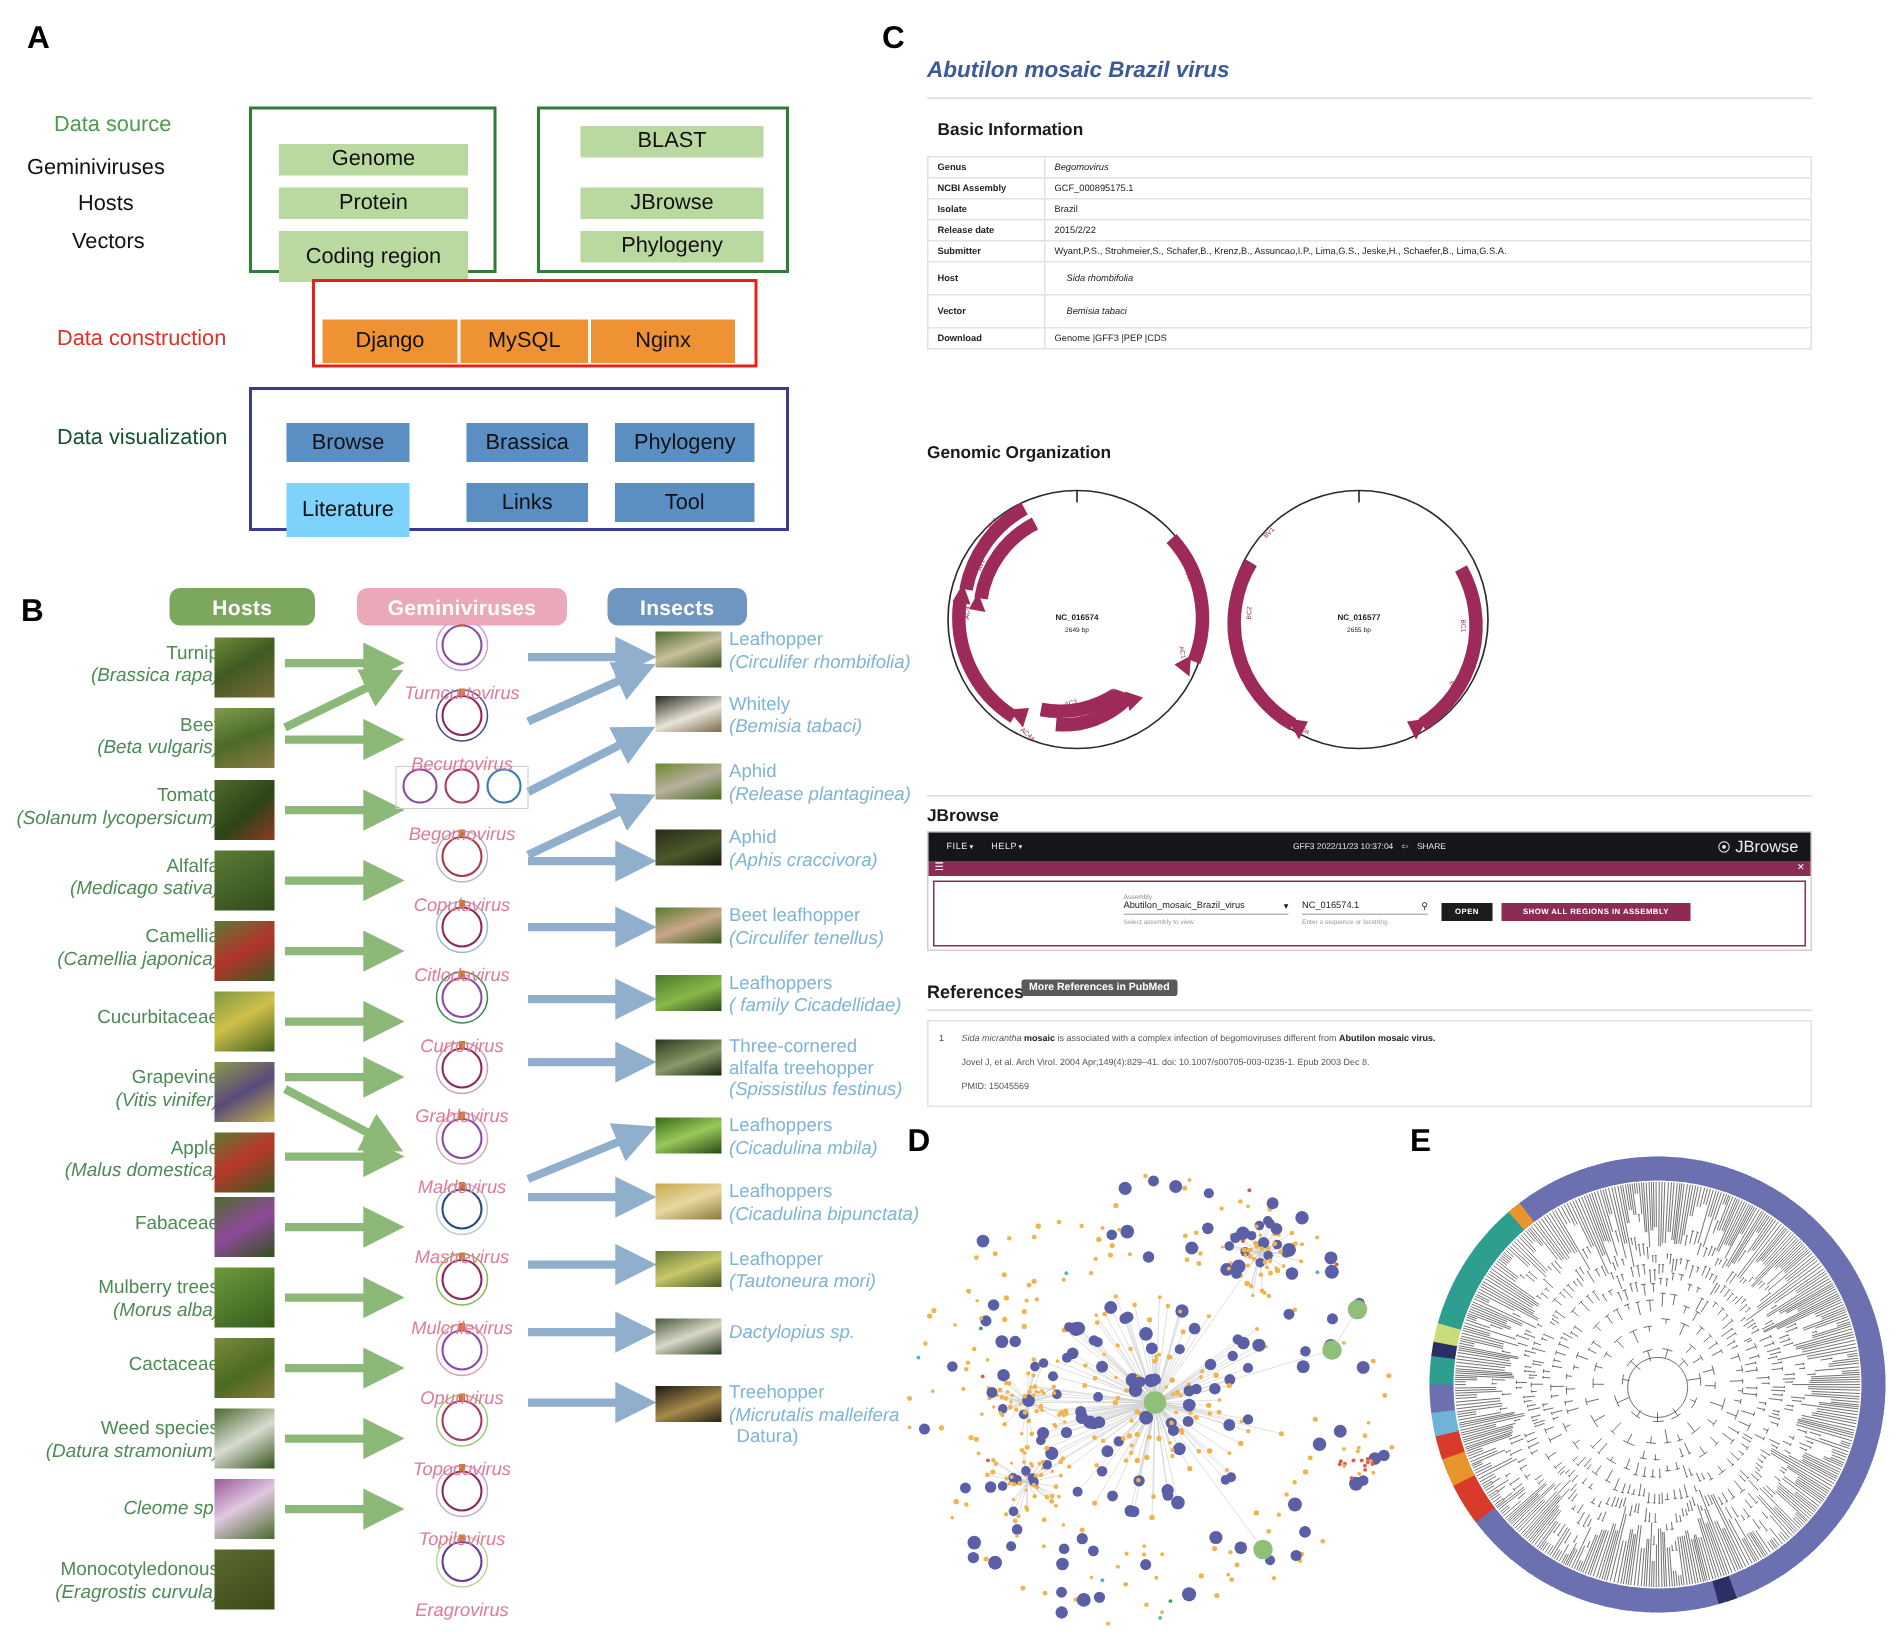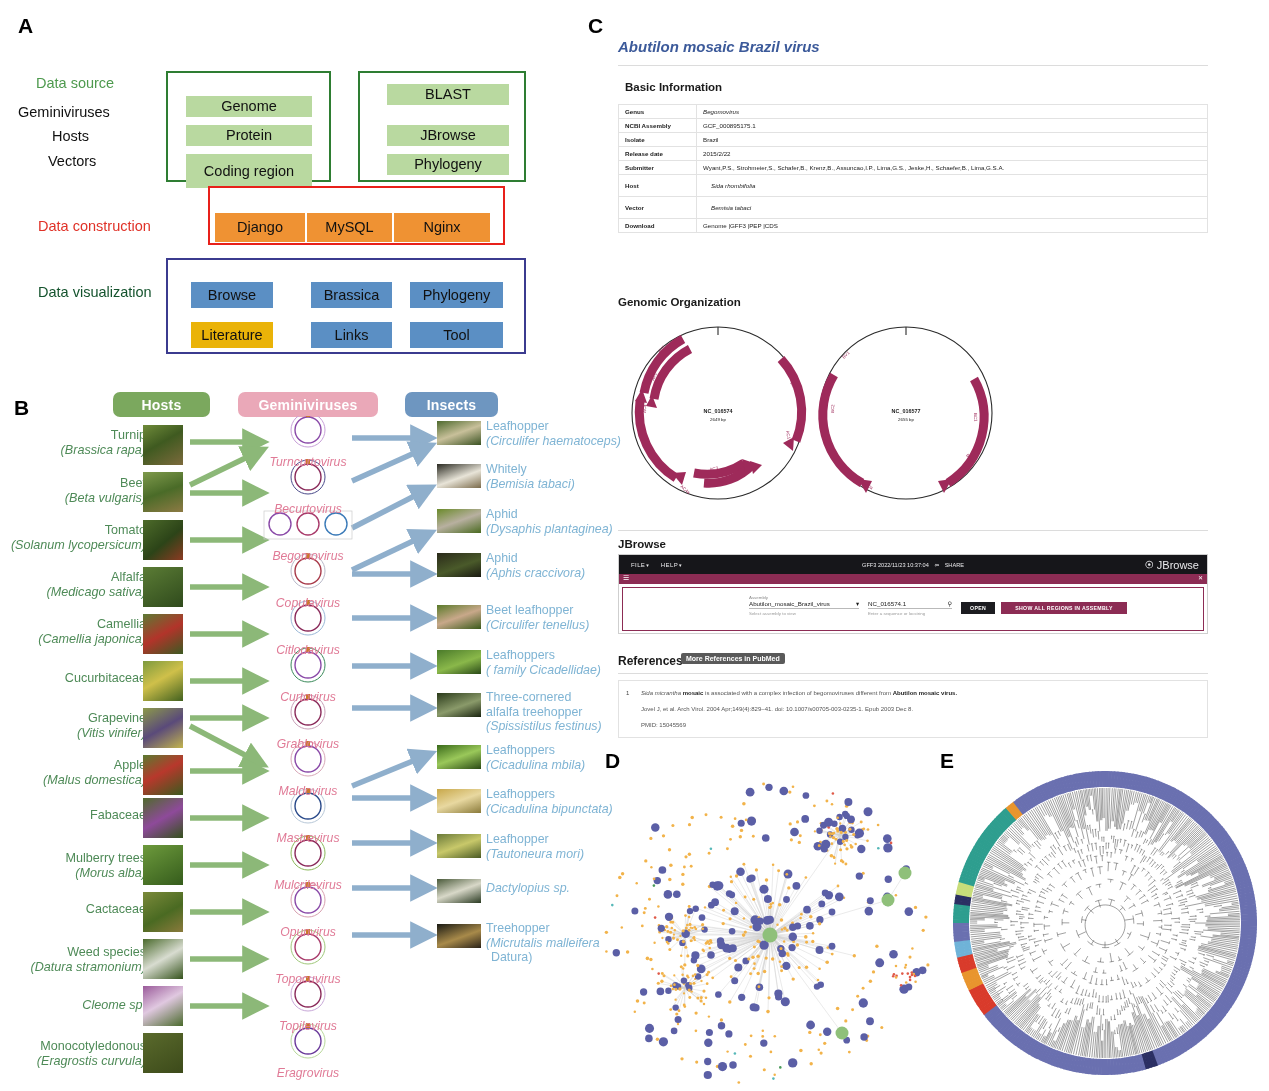--- a/index.html
+++ b/index.html
@@ -141,21 +141,21 @@
 
   <div class="a-box" style="left:208px;top:186px;width:297px;height:59px;border-width:2.5px;border-color:#e8201a;"></div>
   <div class="a-chip" style="left:215px;top:201px;width:90px;height:29px;background:#ef9233;">Django</div>
   <div class="a-chip" style="left:307px;top:201px;width:85px;height:29px;background:#ef9233;">MySQL</div>
   <div class="a-chip" style="left:394px;top:201px;width:96px;height:29px;background:#ef9233;">Nginx</div>
 
   <div class="a-box" style="left:166px;top:258px;width:360px;height:96px;border-width:2.5px;border-color:#3b3b8f;"></div>
   <div class="a-chip" style="left:191px;top:270px;width:82px;height:26px;background:#5b8fc4;">Browse</div>
   <div class="a-chip" style="left:311px;top:270px;width:81px;height:26px;background:#5b8fc4;">Brassica</div>
   <div class="a-chip" style="left:410px;top:270px;width:93px;height:26px;background:#5b8fc4;">Phylogeny</div>
-  <div class="a-chip" style="left:191px;top:310px;width:82px;height:26px;background:#eab308;">Literature</div>
+  <div class="a-chip" style="left:191px;top:310px;width:82px;height:36px;background:#7dd3fc;">Literature</div>
   <div class="a-chip" style="left:311px;top:310px;width:81px;height:26px;background:#5b8fc4;">Links</div>
   <div class="a-chip" style="left:410px;top:310px;width:93px;height:26px;background:#5b8fc4;">Tool</div>
 </div>
 
 <div id="panelB">
   <div class="panel-letter" style="left:14px;top:18px;">B</div>
 
   <div class="b-header" style="left:113px;top:14px;width:97px;height:25px;background:#7ba85e;">Hosts</div>
   <div class="b-header" style="left:238px;top:14px;width:140px;height:25px;background:#eaa8b8;">Geminiviruses</div>
   <div class="b-header" style="left:405px;top:14px;width:93px;height:25px;background:#6e96c0;">Insects</div>
@@ -323,29 +323,29 @@
   <div class="b-virus-name" style="left:308px;top:406px;">Maldovirus</div>
   <div class="b-virus-name" style="left:308px;top:453px;">Mastrevirus</div>
   <div class="b-virus-name" style="left:308px;top:500px;">Mulcrilevirus</div>
   <div class="b-virus-name" style="left:308px;top:547px;">Opunvirus</div>
   <div class="b-virus-name" style="left:308px;top:594px;">Topocuvirus</div>
   <div class="b-virus-name" style="left:308px;top:641px;">Topilevirus</div>
   <div class="b-virus-name" style="left:308px;top:688px;">Eragrovirus</div>
 
   <div class="b-thumb" style="left:437px;top:43px;width:44px;height:24px;background:linear-gradient(160deg,#4e6a2e,#c8c09a 50%,#3a5222);"></div>
   <div class="b-insect-label" style="left:486px;top:41px;">
-    <div>Leafhopper</div><i>(Circulifer haematoceps)</i></div>
+    <div>Leafhopper</div><i>(Circulifer rhombifolia)</i></div>
 
   <div class="b-thumb" style="left:437px;top:86px;width:44px;height:24px;background:linear-gradient(160deg,#2a2a22,#e8e4d8 55%,#7a6a4a);"></div>
   <div class="b-insect-label" style="left:486px;top:84px;">
     <div>Whitely</div><i>(Bemisia tabaci)</i></div>
 
   <div class="b-thumb" style="left:437px;top:131px;width:44px;height:24px;background:linear-gradient(160deg,#6a8a2a,#b8b0a0 50%,#4a6a20);"></div>
   <div class="b-insect-label" style="left:486px;top:129px;">
-    <div>Aphid</div><i>(Dysaphis plantaginea)</i></div>
+    <div>Aphid</div><i>(Release plantaginea)</i></div>
 
   <div class="b-thumb" style="left:437px;top:175px;width:44px;height:24px;background:linear-gradient(160deg,#2a2a1a,#4a5a2a 55%,#1a1a12);"></div>
   <div class="b-insect-label" style="left:486px;top:173px;">
     <div>Aphid</div><i>(Aphis craccivora)</i></div>
 
   <div class="b-thumb" style="left:437px;top:227px;width:44px;height:24px;background:linear-gradient(160deg,#5a7a2a,#c8a88a 50%,#3a5a1a);"></div>
   <div class="b-insect-label" style="left:486px;top:225px;">
     <div>Beet leafhopper</div><i>(Circulifer tenellus)</i></div>
 
   <div class="b-thumb" style="left:437px;top:272px;width:44px;height:24px;background:linear-gradient(160deg,#4a7a2a,#8ab84a 55%,#2a4a18);"></div>

